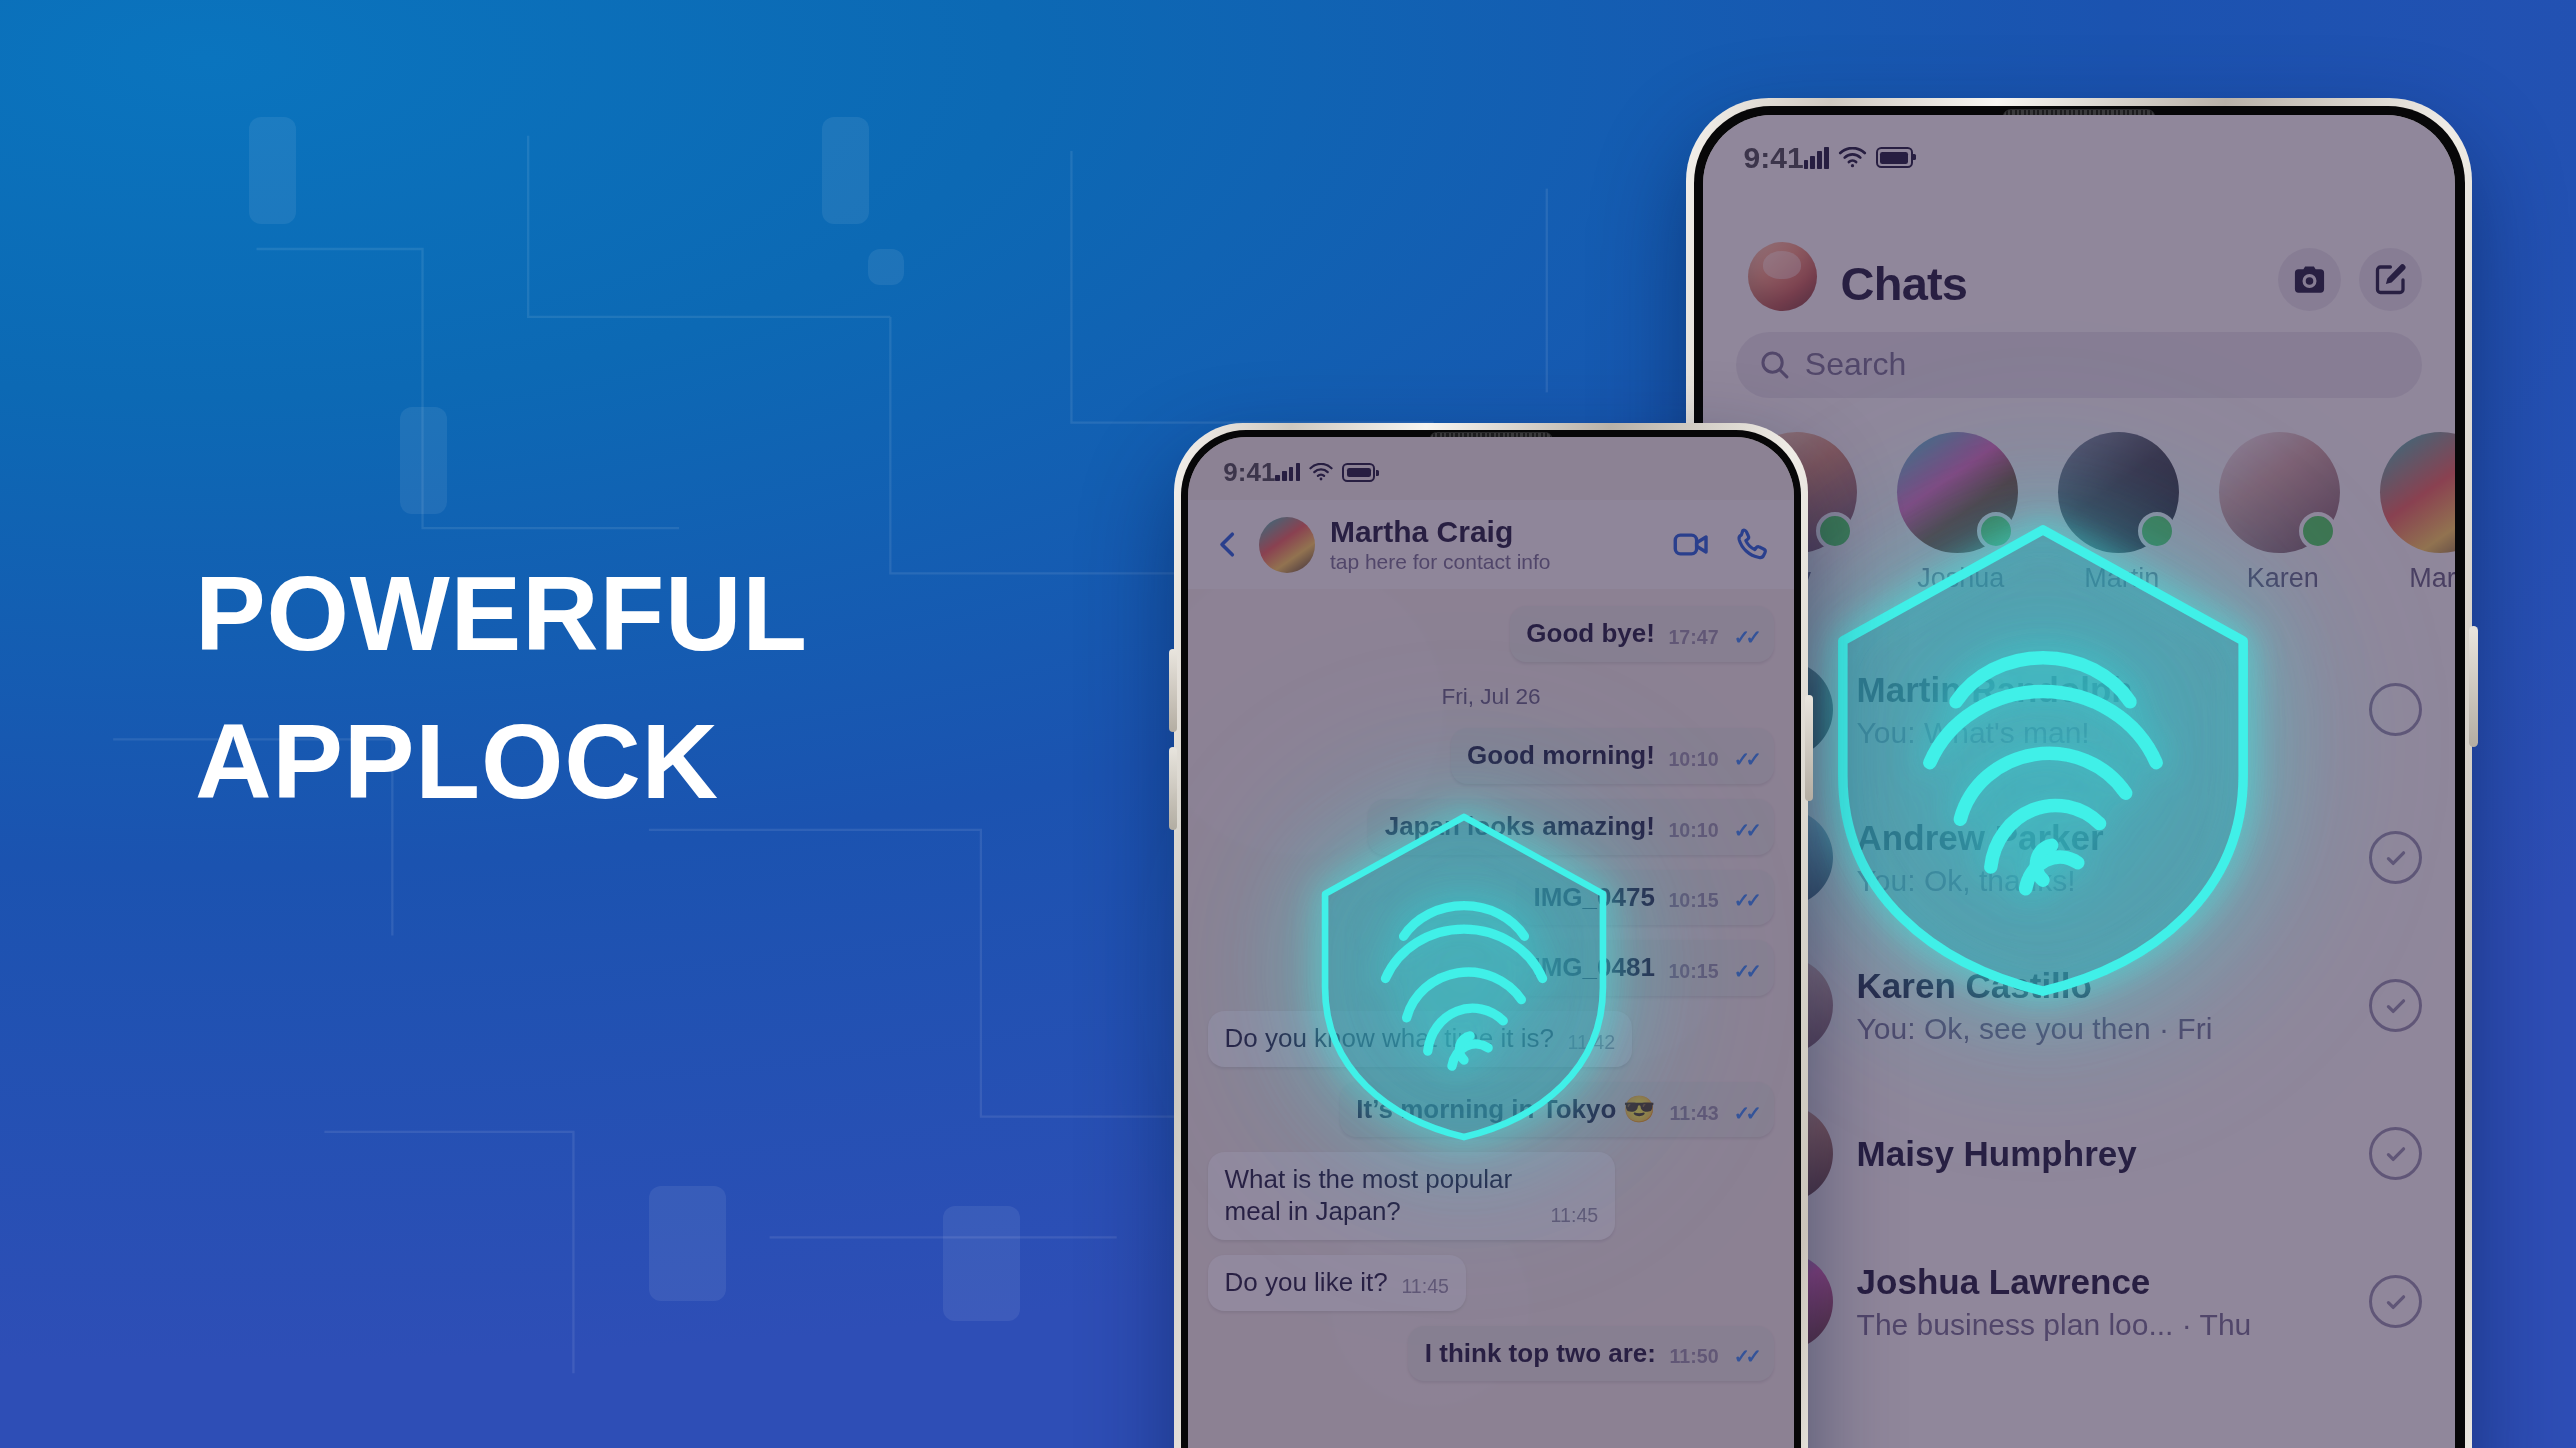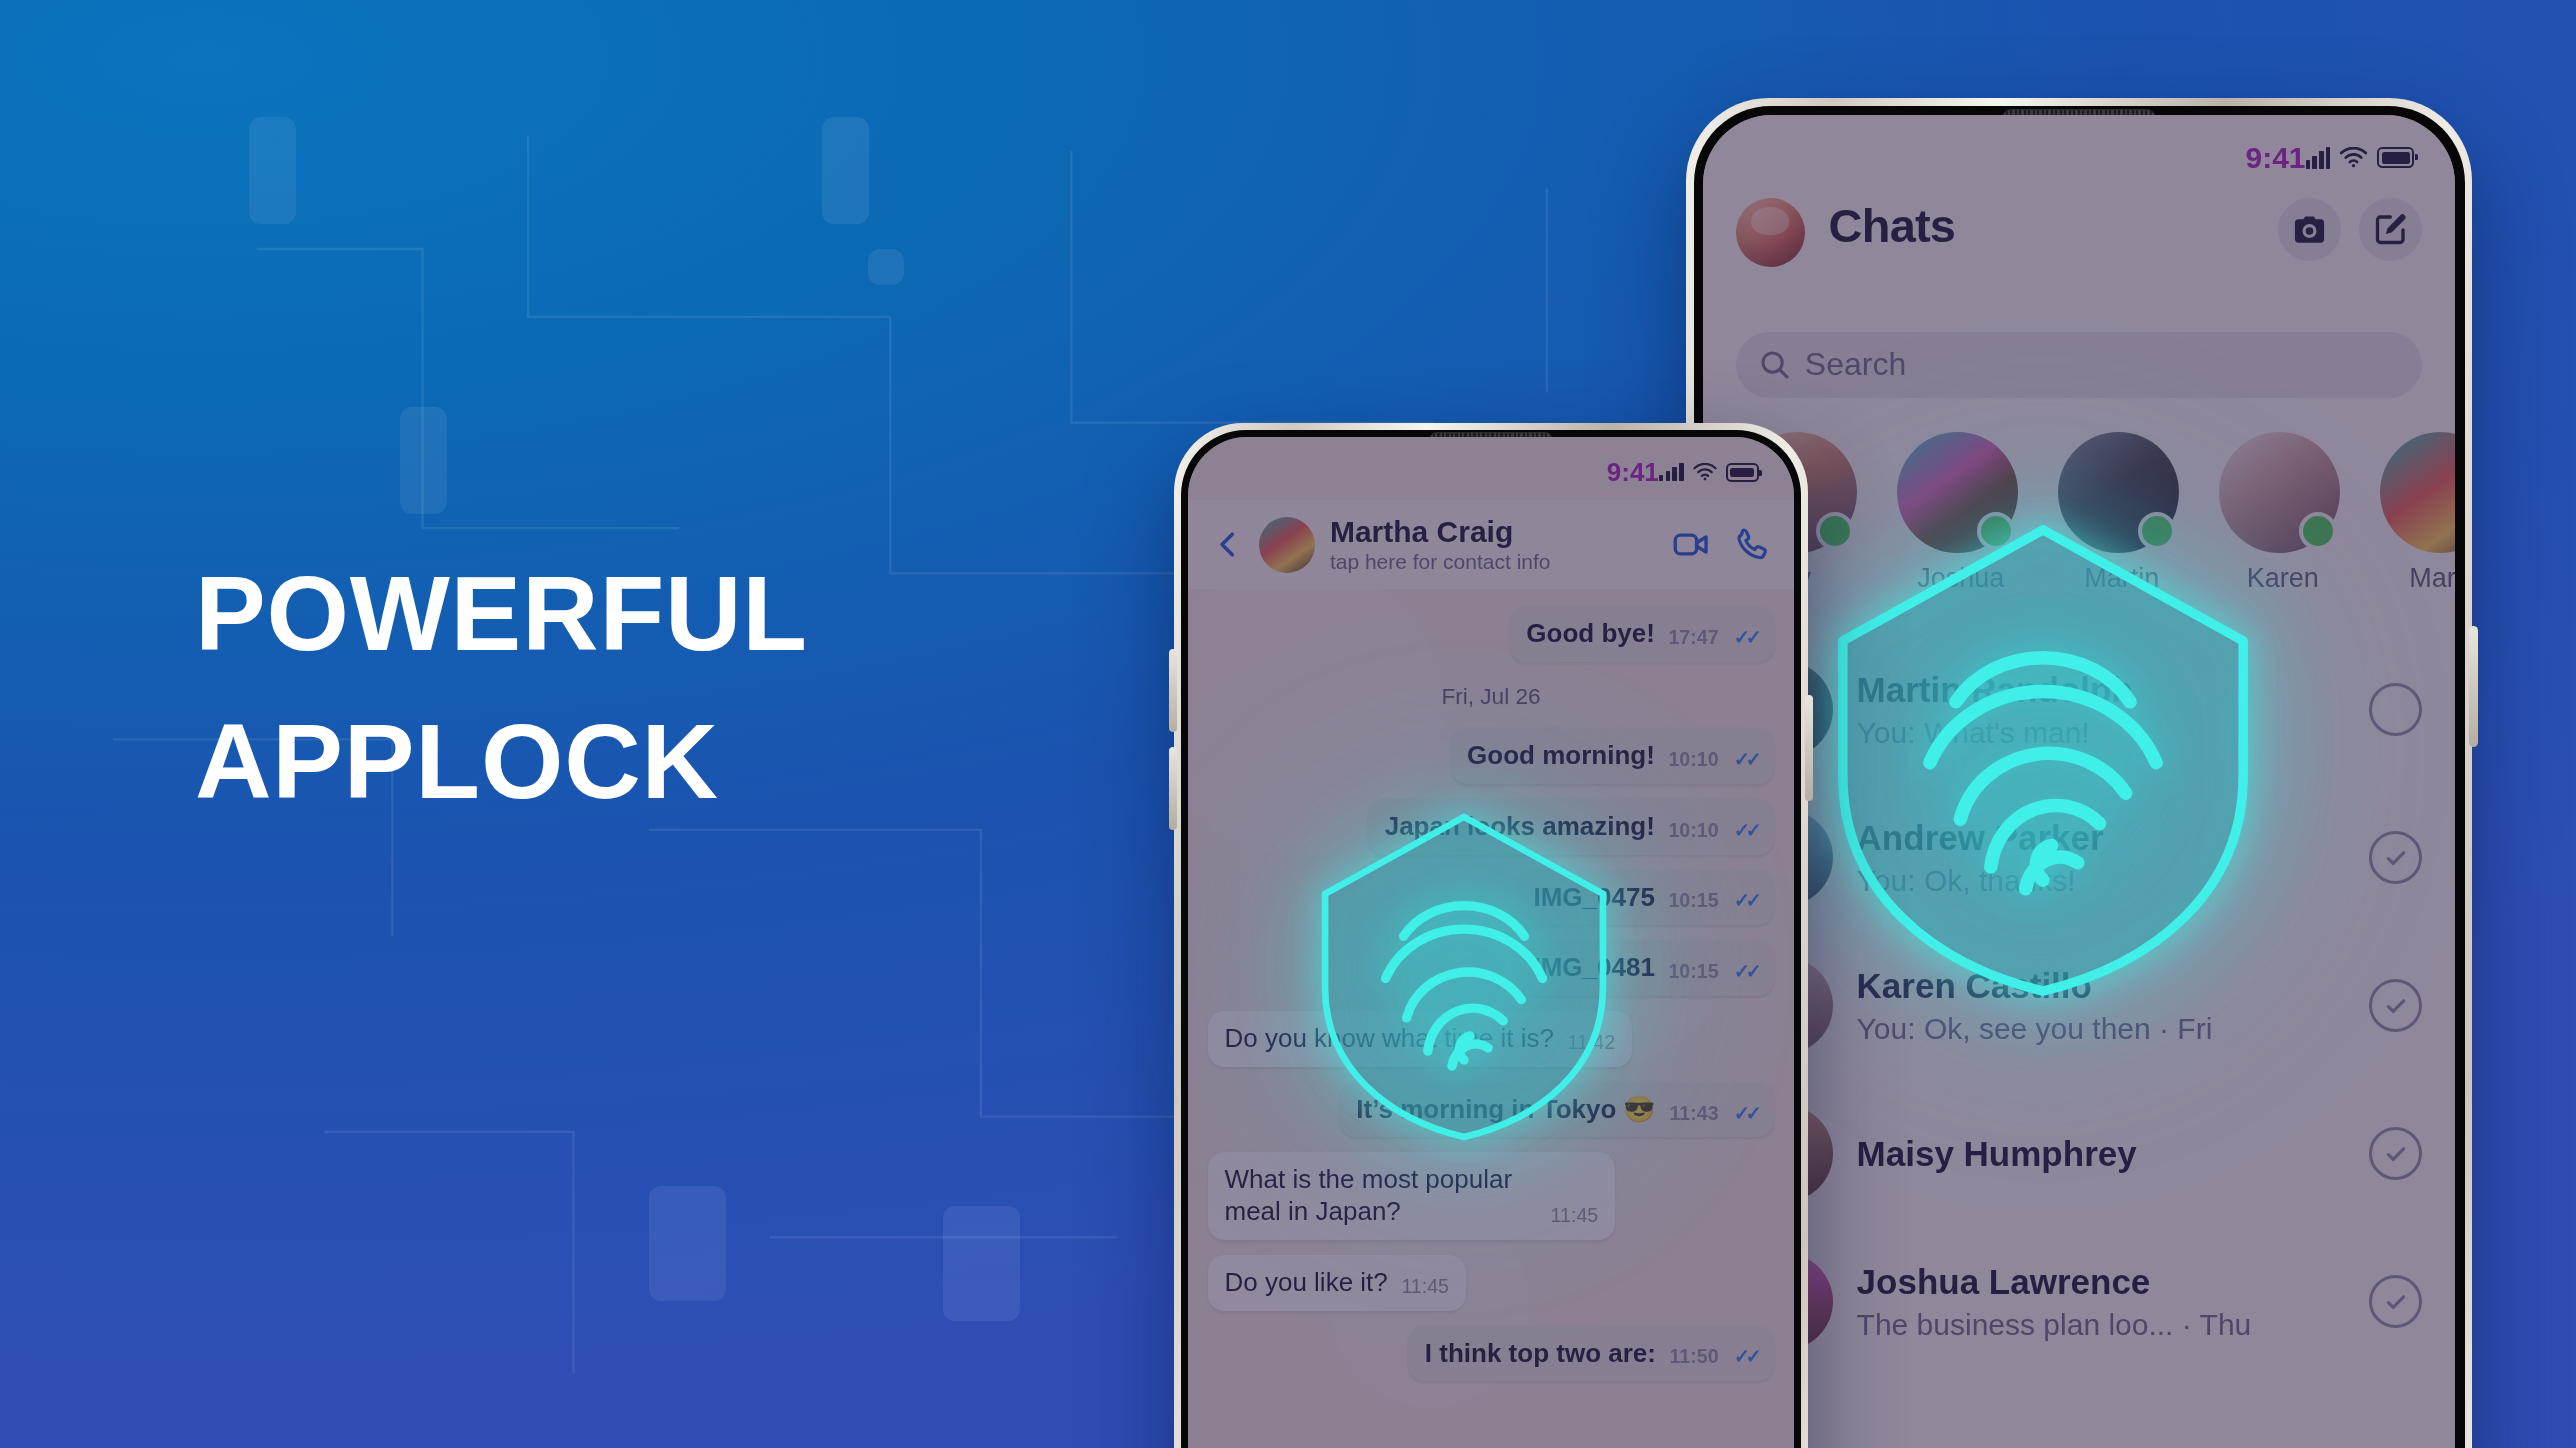--- a/index.html
+++ b/index.html
@@ -42,34 +42,34 @@
   .phone .tint{position:absolute;inset:0;background:rgba(58,44,86,.52);pointer-events:none;}
   .speaker{position:absolute;left:50%;transform:translateX(-50%);
     width:151px;height:15px;border-radius:9px;top:3px;
     background:repeating-linear-gradient(90deg,#3a3a3c 0 2.3px,#1c1c1e 2.3px 4.5px);
     border:0.8px solid #2a2a2c;}
   .btn-side{position:absolute;border-radius:4.5px;
     background:linear-gradient(180deg,#e9e5de,#b4ada2);}
 
   
   .statusbar{position:absolute;left:0;right:0;display:flex;align-items:center;
-    justify-content:flex-end;color:#a21caf;font-weight:700;}
+    justify-content:flex-start;color:#404040;font-weight:700;}
   .sb-icons{display:flex;align-items:center;gap:9px;}
   .sig{display:flex;align-items:flex-end;gap:2.3px;}
   .sig i{display:block;width:4.5px;background:#14102b;border-radius:0.8px;}
   .batt{width:33px;height:16.6px;border:2.3px solid #14102b;border-radius:5.3px;position:relative;}
   .batt::after{content:"";position:absolute;right:-5.3px;top:4.5px;width:3px;height:6px;background:#14102b;border-radius:0 1.5px 1.5px 0;}
   .batt i{position:absolute;inset:2.3px;background:#14102b;border-radius:2.3px;display:block;}
 
   
   #phone-back{left:1686px;top:98px;width:786px;height:1434px;}
   #phone-back .screen{background:#efeae6;}
   #phone-back .statusbar{top:26px;padding:0 41px;font-size:30px;}
-  .chats-header{position:absolute;left:0;right:0;top:83px;height:113px;
-    display:flex;align-items:flex-start;padding:0 33px;box-sizing:border-box;}
+  .chats-header{position:absolute;left:12px;right:0;top:83px;height:113px;
+    display:flex;align-items:flex-end;padding:0 33px;box-sizing:border-box;}
   .chats-avatar{width:69px;height:69px;border-radius:50%;flex:none;
     background:linear-gradient(140deg,#f4c3a4 0%,#e98e6e 38%,#ca5b4a 70%,#8e3f3a 100%);
     box-shadow:inset 0 -13.6px 19.6px rgba(0,0,0,.18);overflow:hidden;position:relative;}
   .chats-avatar::after{content:"";position:absolute;left:22%;top:14%;width:56%;height:40%;
     border-radius:50% 50% 46% 46%;background:rgba(255,255,255,.35);}
   .chats-title{font-size:47px;font-weight:700;color:#15112c;margin-left:24px;letter-spacing:-0.8px;}
   .hdr-actions{margin-left:auto;display:flex;align-items:center;gap:18px;}
   .round-btn{width:63px;height:63px;border-radius:50%;background:rgba(120,110,140,.16);
     display:flex;align-items:center;justify-content:center;}
   .searchbar{position:absolute;left:33px;right:33px;top:217px;height:66px;border-radius:33px;

